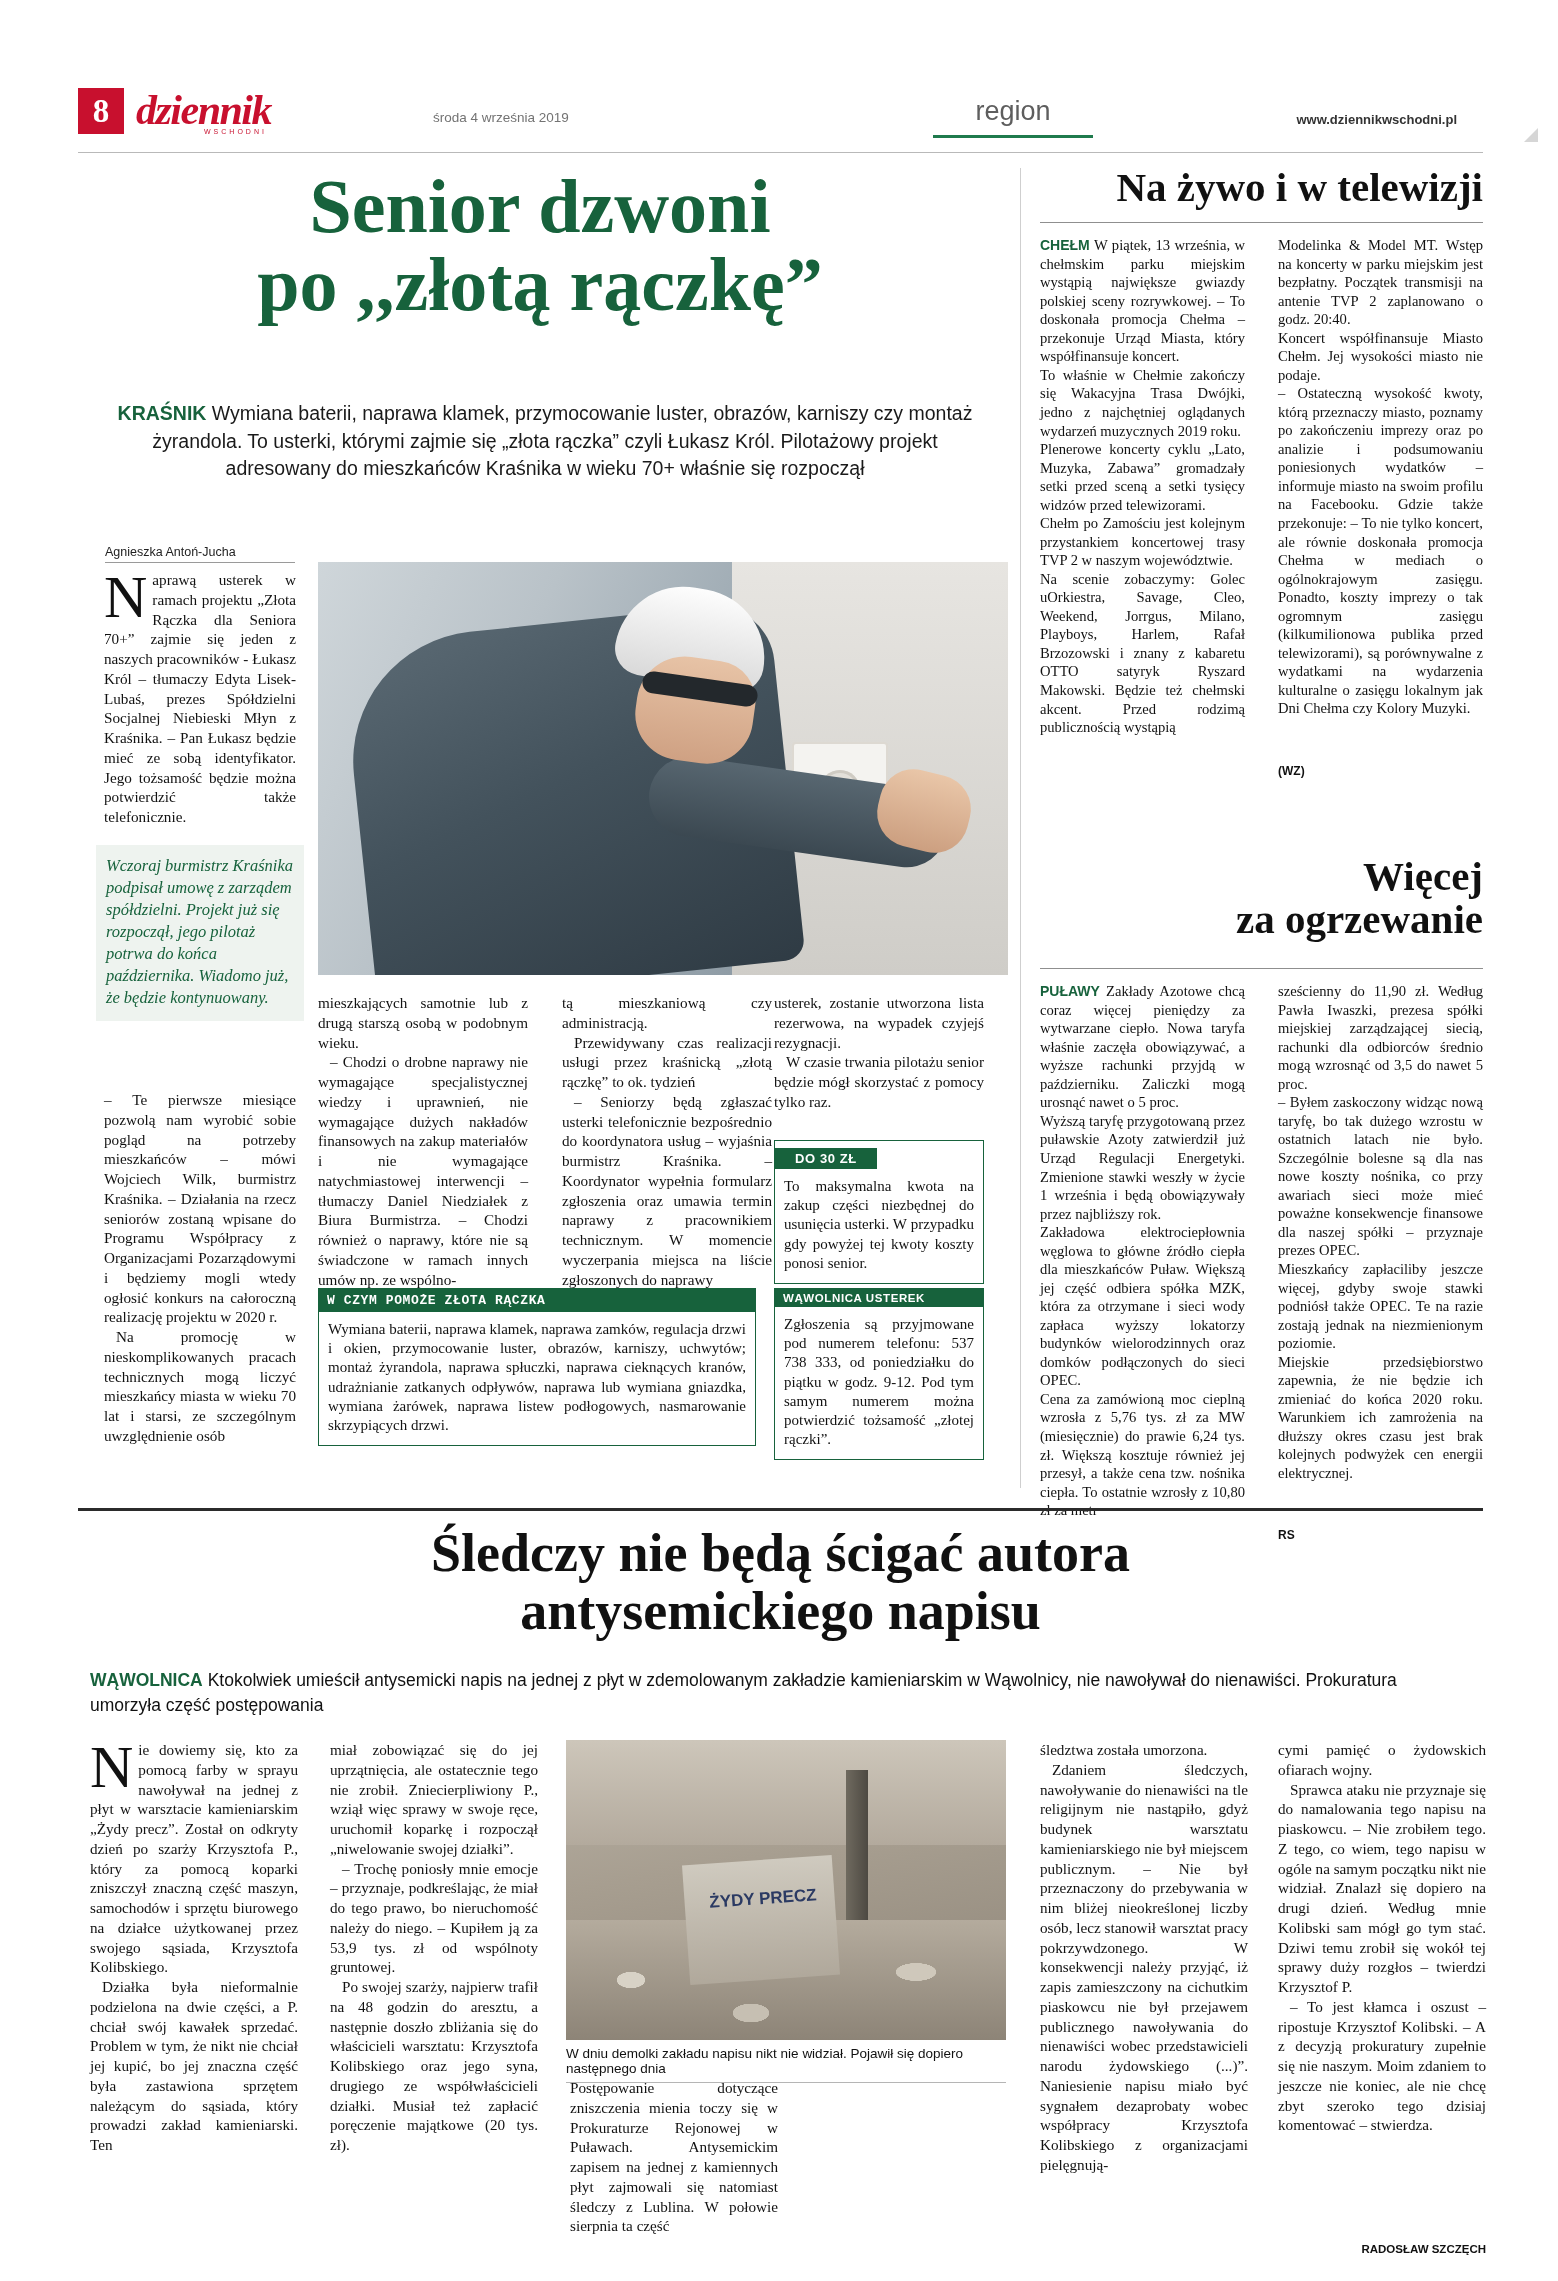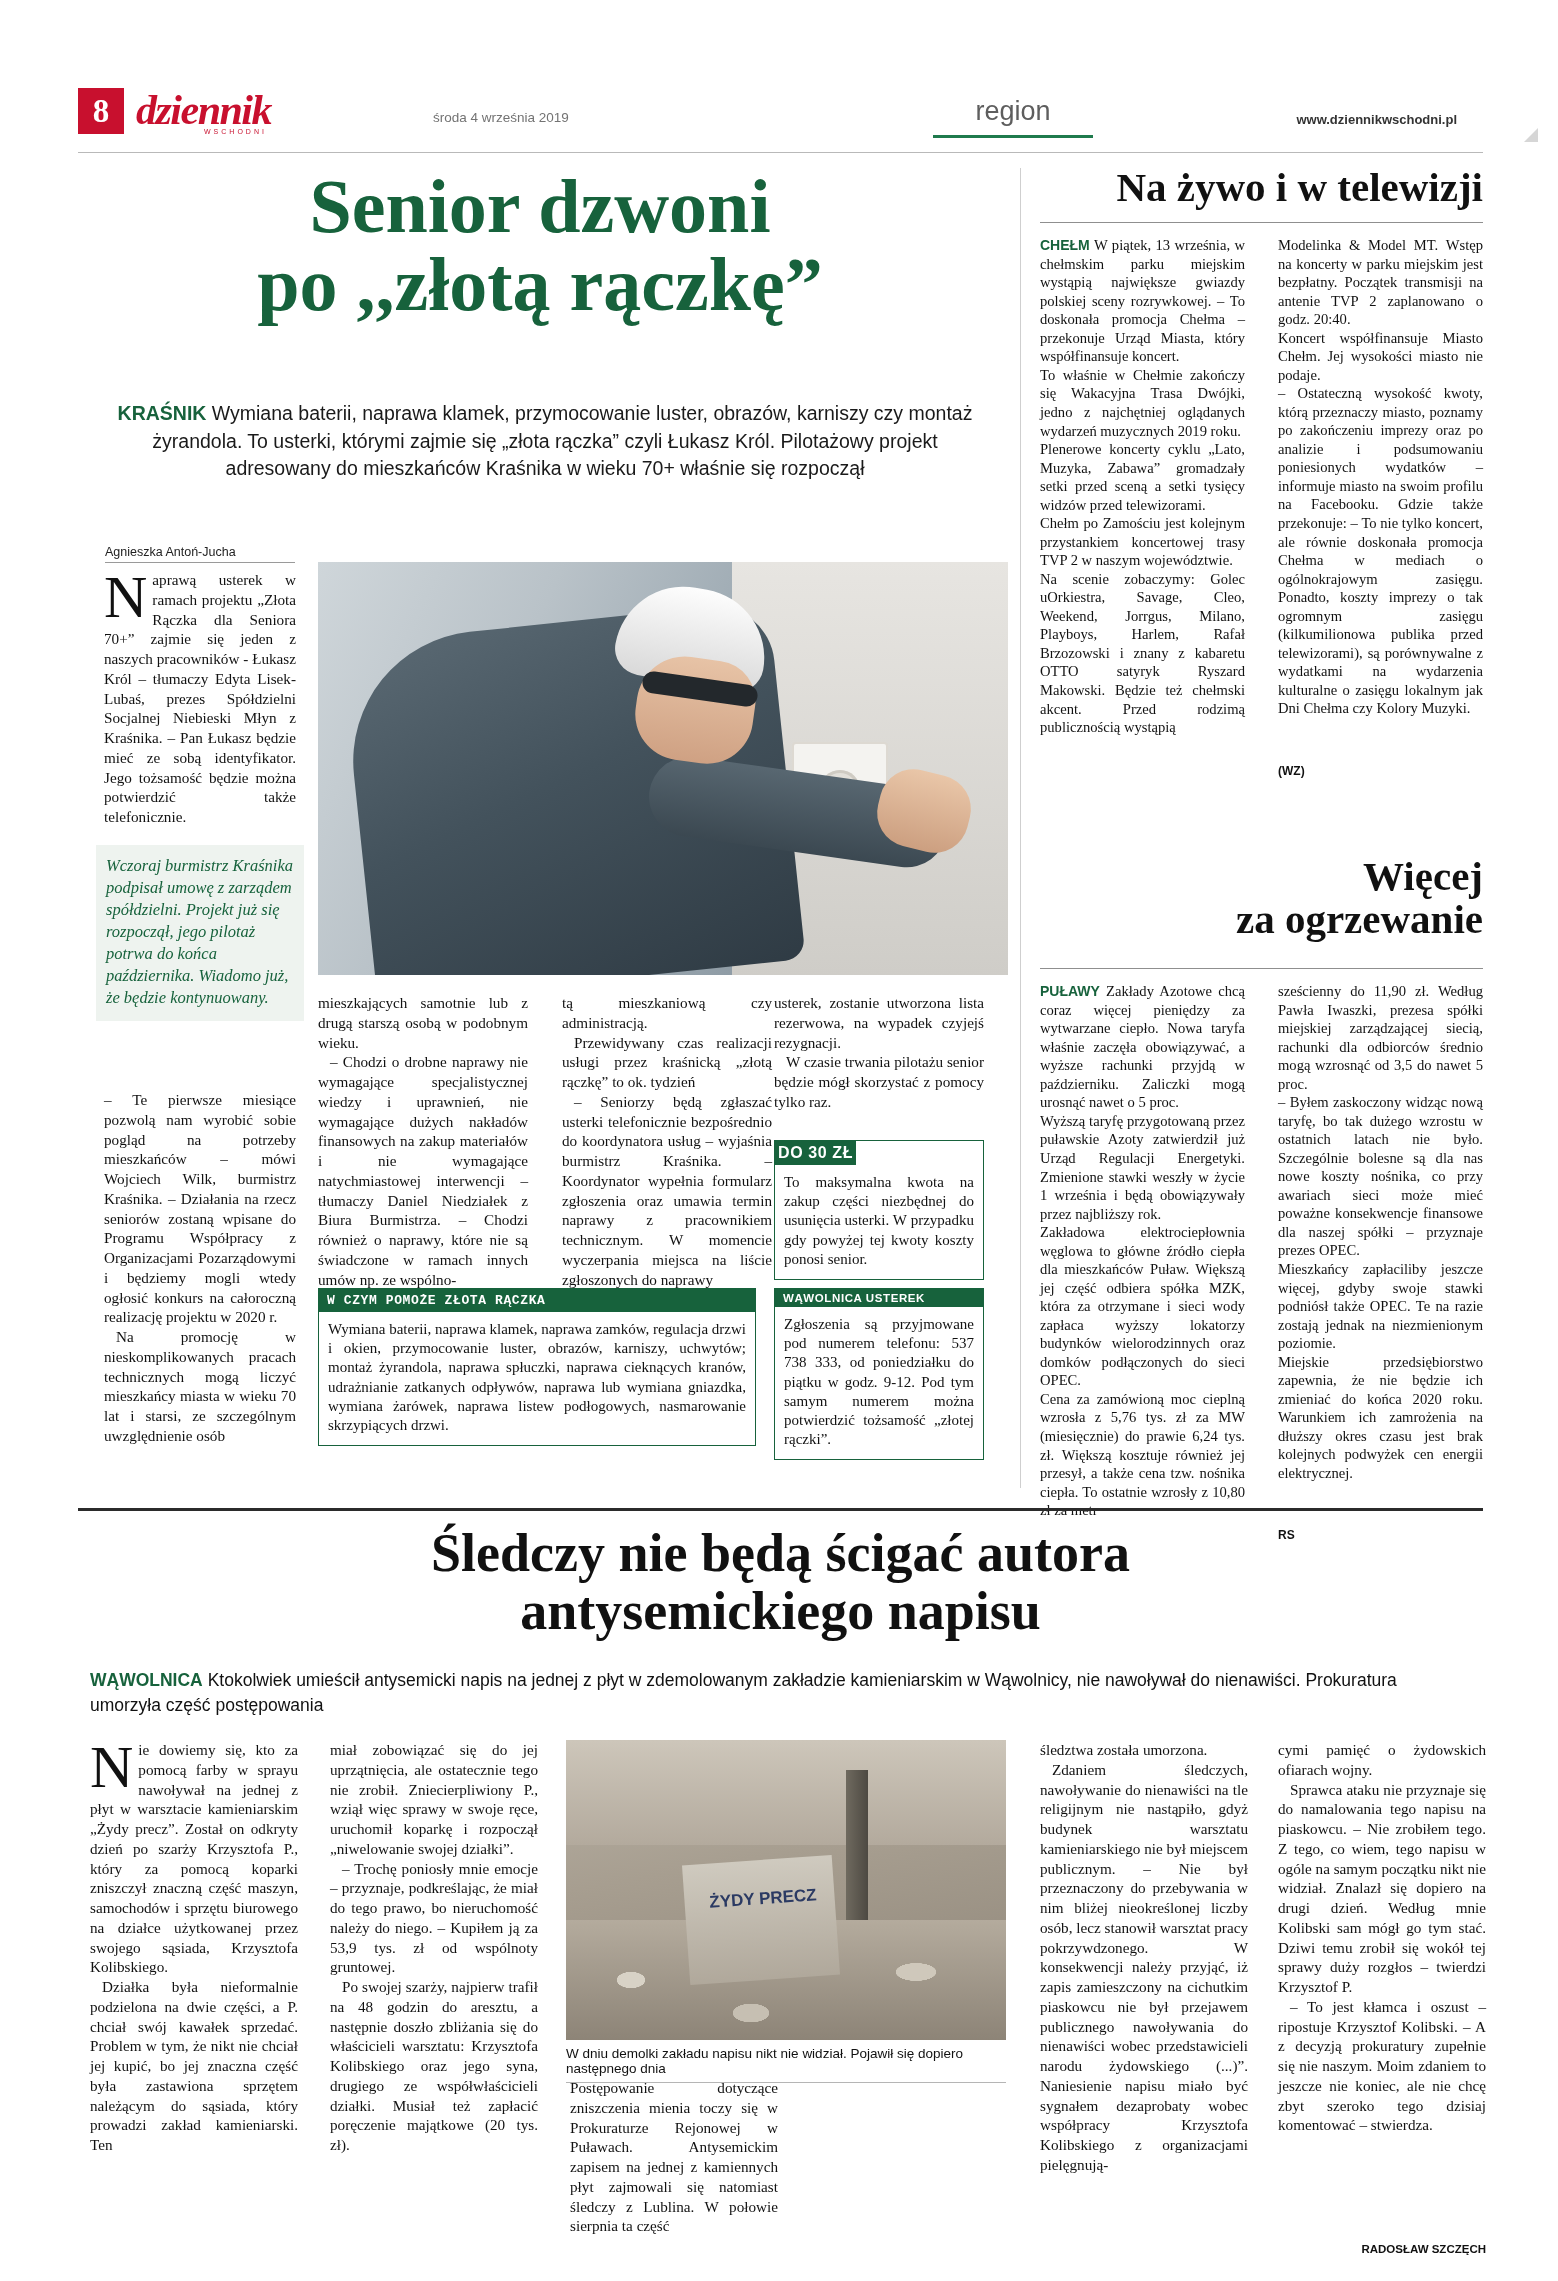--- a/index.html
+++ b/index.html
@@ -296,25 +296,26 @@
     position: absolute;
     left: 774px; top: 1140px;
     width: 210px;
     border: 1px solid #17623c;
     box-sizing: border-box;
   }
   .box30 .bar {
     background: #17623c;
     color: #fff;
     font-family: "Liberation Sans", sans-serif;
-    font-size: 16px;
+    font-size: 13px;
     font-weight: bold;
     letter-spacing: 0.6px;
-    padding: 3px 3px;
+    padding: 3px 20px;
     display: inline-block;
+    margin-top: 7px;
   }
   .box30 .body {
     padding: 8px 9px 10px 9px;
     font-family: "Liberation Serif", serif;
     font-size: 15px;
     line-height: 1.28;
     text-align: justify;
   }
 
   

